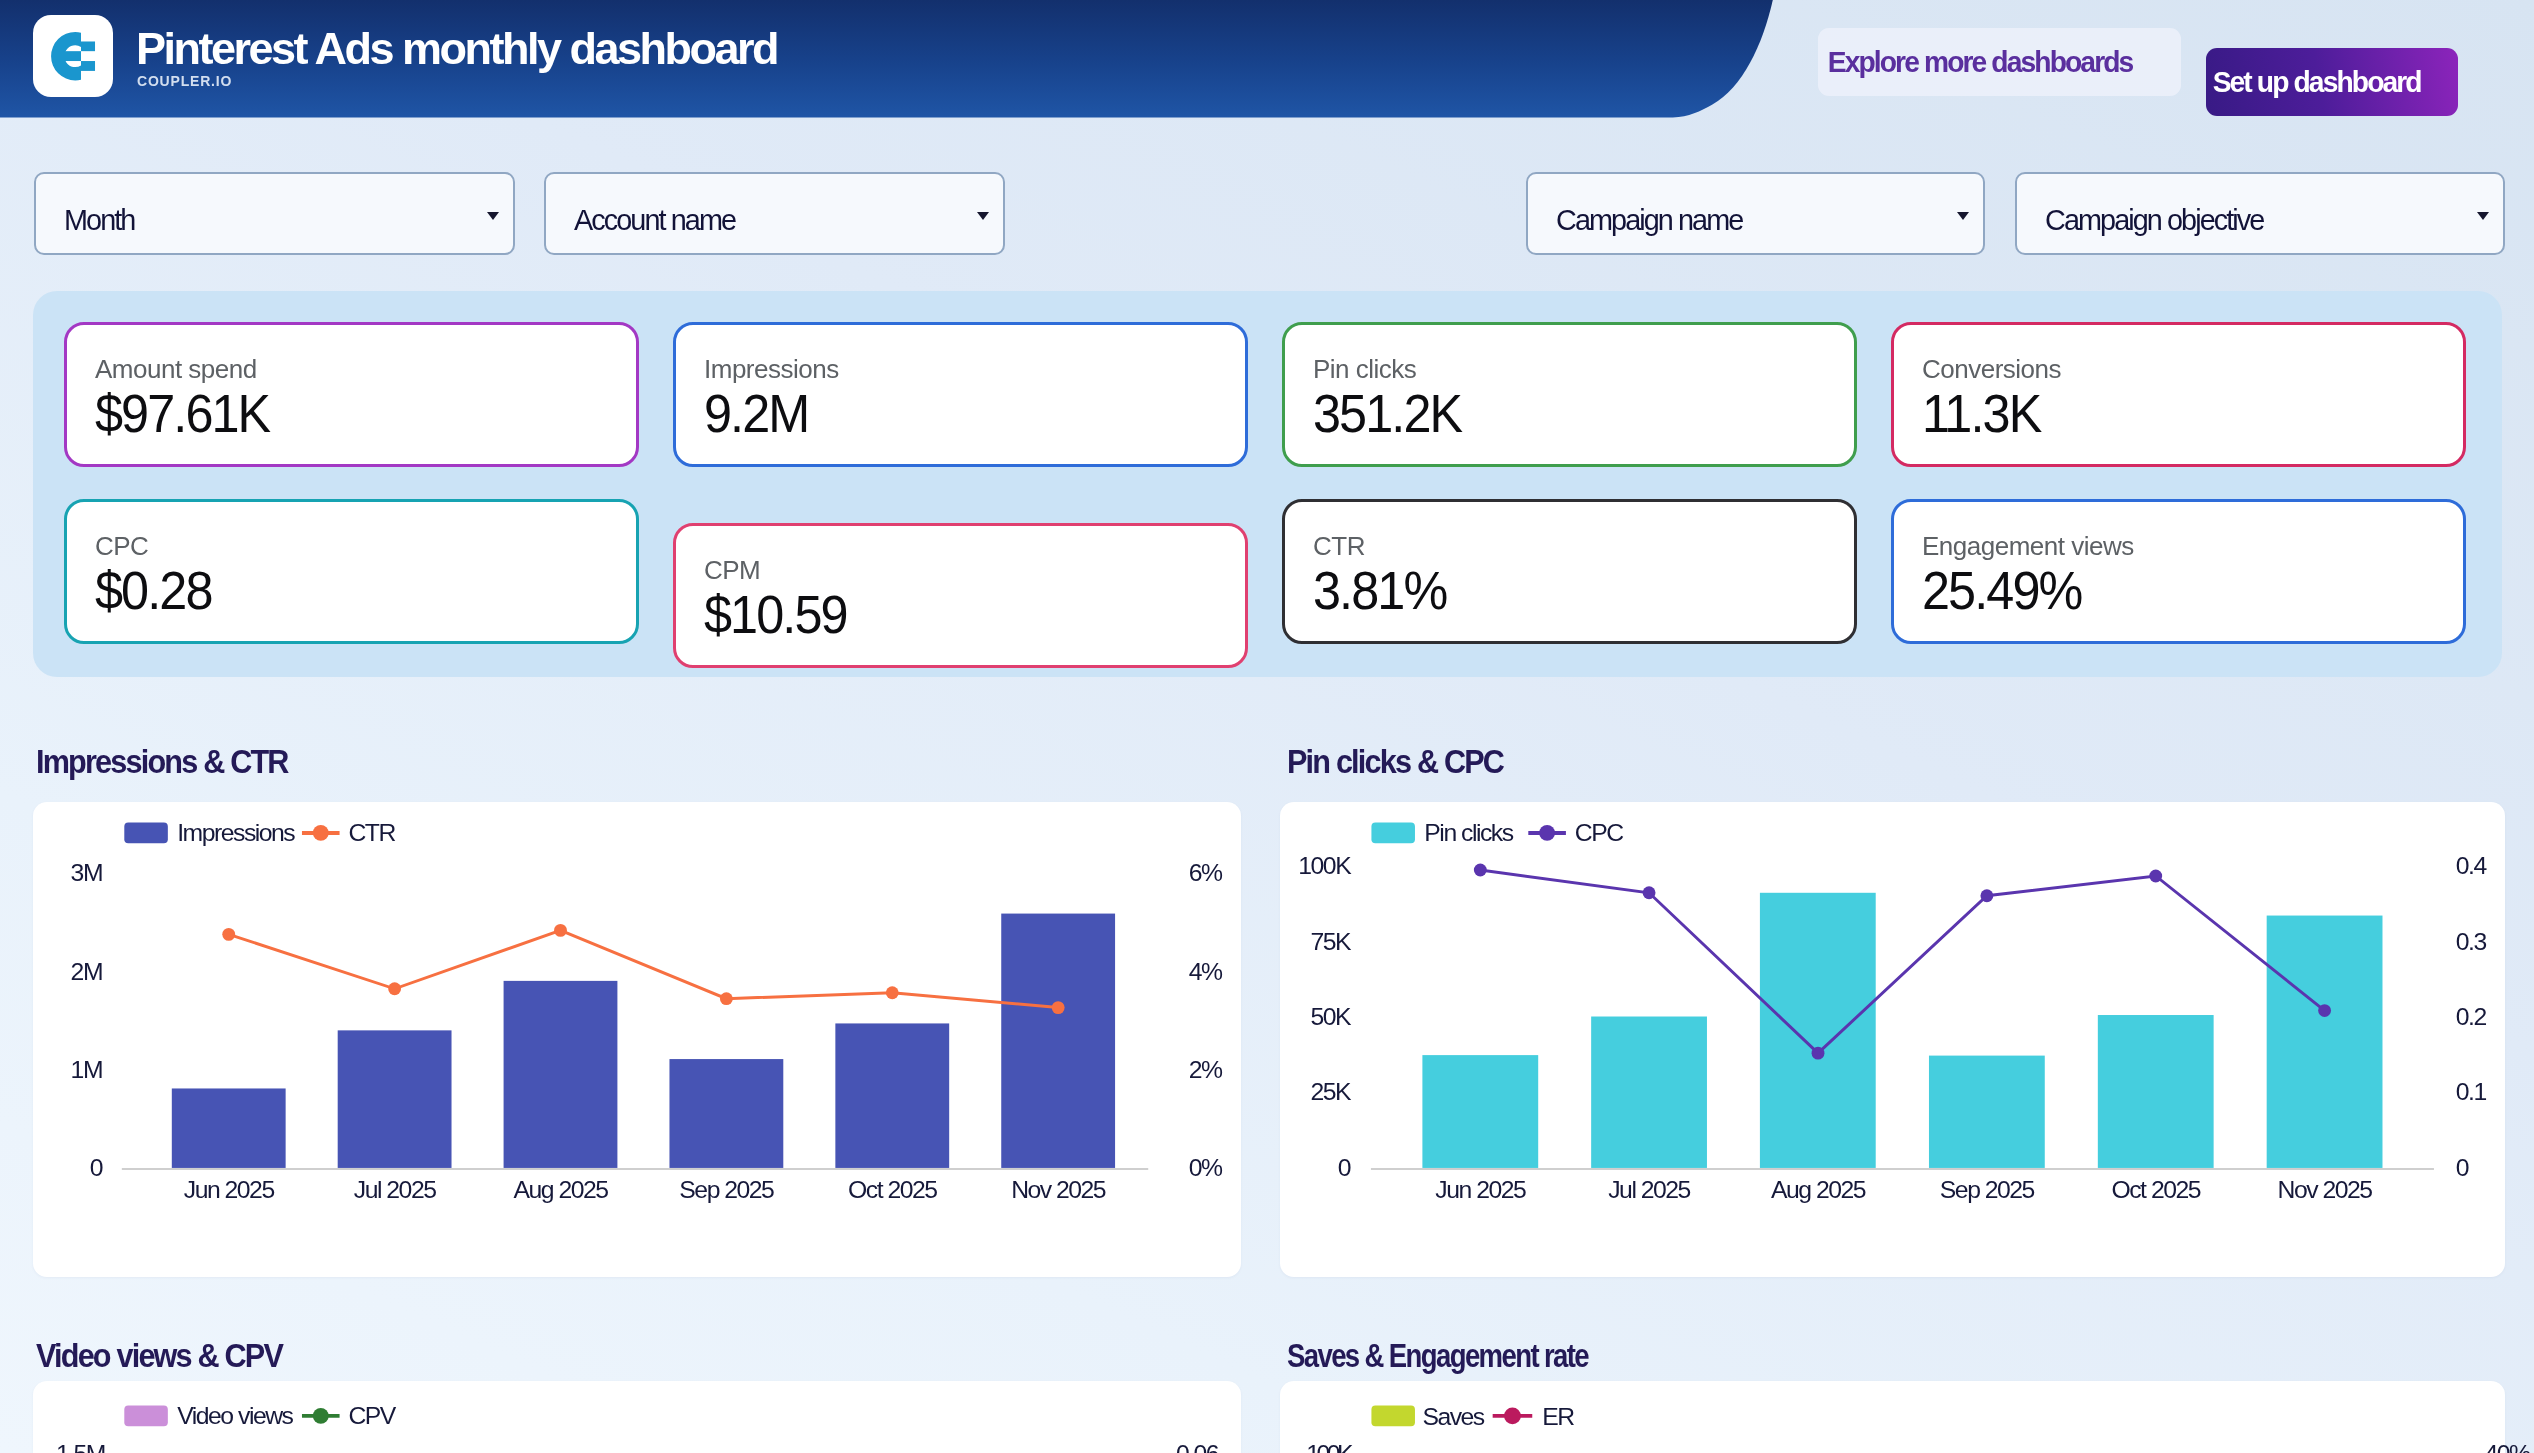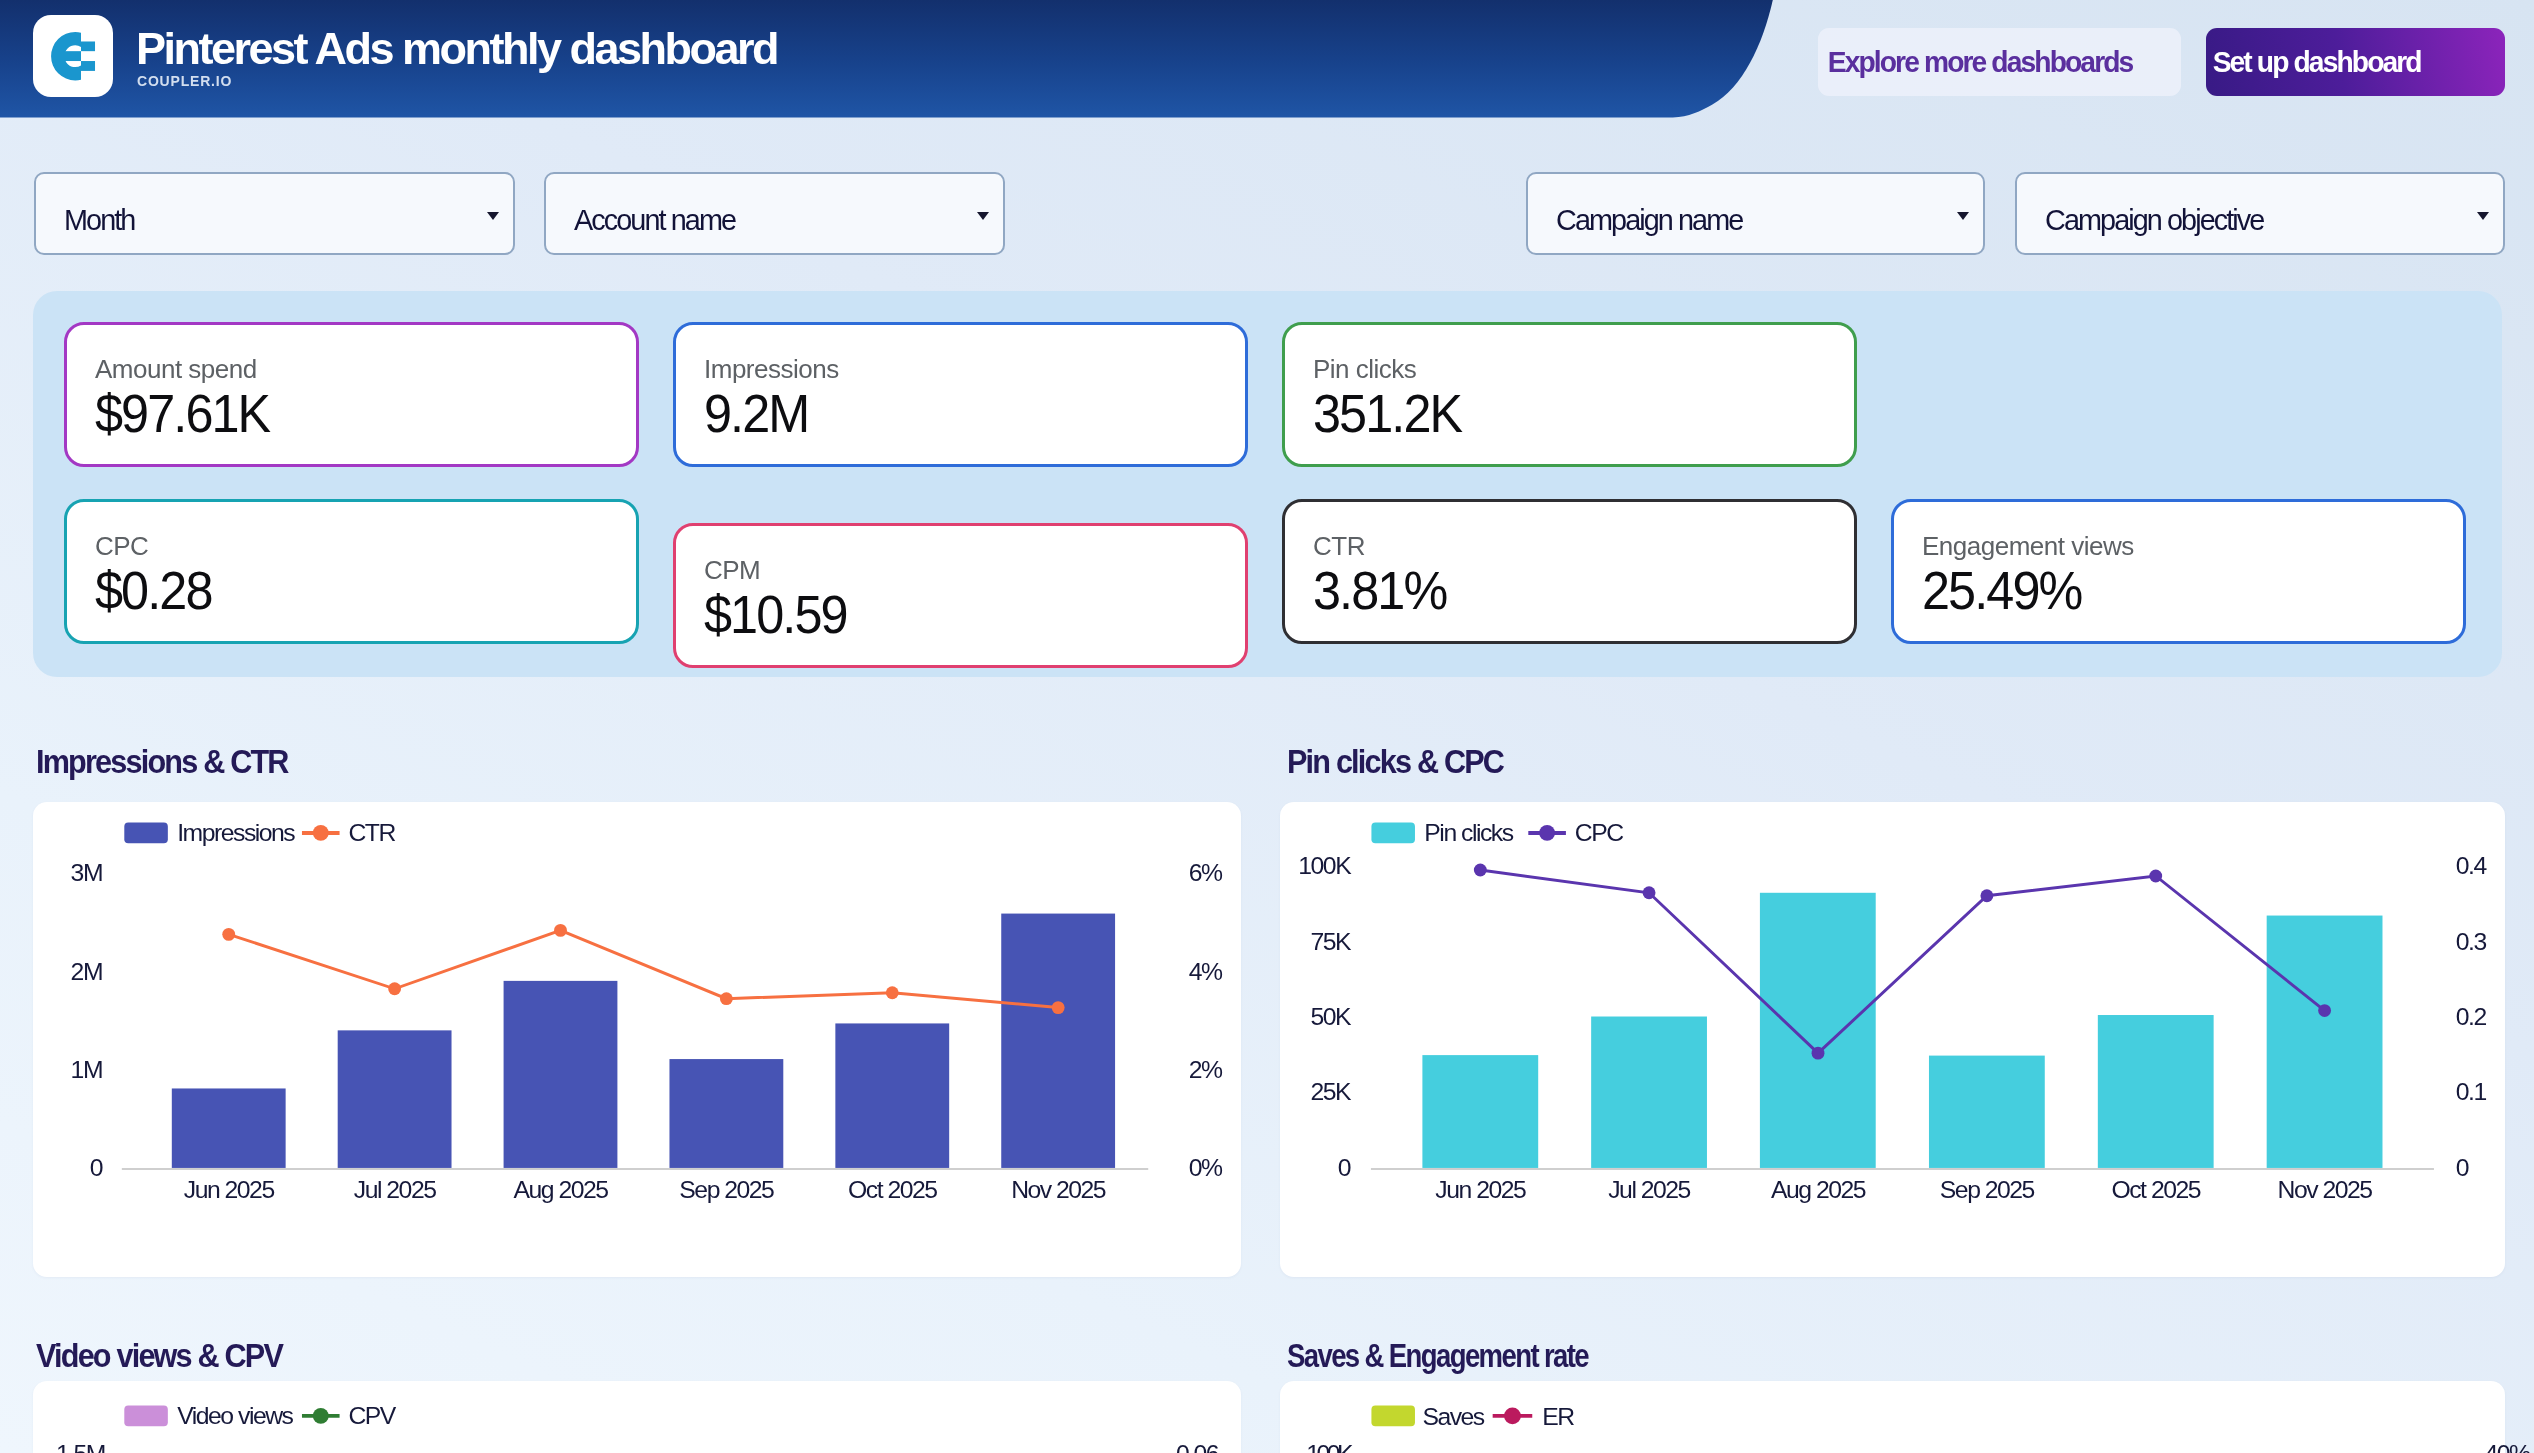--- a/index.html
+++ b/index.html
@@ -10,21 +10,21 @@
   .sx { display:inline-block; white-space:nowrap; }
   
   #hdr { position:absolute; left:0; top:0; }
   #logo { position:absolute; left:33px; top:15px; width:80px; height:82px; background:#fff; border-radius:18px; }
   #title { position:absolute; left:136px; top:26px; color:#fff; font-size:45px; font-weight:bold; line-height:45px; letter-spacing:-2.5px; }
   #subtitle { position:absolute; left:137px; top:73px; color:rgba(236,243,252,0.88); font-size:14px; font-weight:bold; letter-spacing:0.8px; }
   
   .btn { position:absolute; top:28px; height:68px; border-radius:11px; text-align:left; line-height:68px; font-weight:bold; font-size:30px; letter-spacing:-2px; }
   .btn .sx { transform:scaleX(0.94); transform-origin:50% 50%; }
   #btn1 { left:1818px; width:363px; background:rgba(235,240,250,0.92); color:#5a2f9e; }
-  #btn2 { left:2206px; width:299px; background:linear-gradient(80deg,#381a85 0%,#4d1d9a 45%,#8c24bb 100%); color:#fff; }
+  #btn2 { left:2206px; width:252px; background:linear-gradient(80deg,#381a85 0%,#4d1d9a 45%,#8c24bb 100%); color:#fff;margin-top:20px; }
   
   .filter { position:absolute; top:172px; height:83px; background:#f6f9fd; border:2px solid #90a7c3; border-radius:10px; color:#121338; font-size:30px; letter-spacing:-2px; }
   .filter .lbl { position:absolute; left:28px; top:29px; }
   .filter .sx { transform:scaleX(0.96); transform-origin:0 50%; }
   .filter .caret { position:absolute; right:14px; top:38px; width:0; height:0; border-left:6.4px solid transparent; border-right:6.4px solid transparent; border-top:8px solid #15162e; }
   
   #panel { position:absolute; left:33px; top:291px; width:2469px; height:386px; background:#cbe3f6; border-radius:24px; }
   .kpi { position:absolute; width:575px; background:#fff; border-radius:20px; border:3px solid #000; }
   .kpi .klbl { position:absolute; left:28px; top:29px; font-size:26px; color:#5d6165; letter-spacing:-0.5px; }
   .kpi .kval { position:absolute; left:28px; top:58px; font-size:53px; color:#0d0d10; letter-spacing:-2px; }
@@ -98,20 +98,24 @@
       <span class="kval"><span class="sx"><span class="ds">$</span>97.61K</span></span>
     </div>
   <div class="kpi r1 c2" style="border-color:#2e6cd9;">
       <span class="klbl"><span class="sx">Impressions</span></span>
       <span class="kval"><span class="sx">9.2M</span></span>
     </div>
   <div class="kpi r1 c3" style="border-color:#3f9e4d;">
       <span class="klbl"><span class="sx">Pin clicks</span></span>
       <span class="kval"><span class="sx">351.2K</span></span>
     </div>
+  <div class="kpi r1 c4" style="border-color:#d42a62;">
+      <span class="klbl"><span class="sx">Conversions</span></span>
+      <span class="kval"><span class="sx">11.3K</span></span>
+    </div>
   <div class="kpi r2 c1" style="border-color:#17a3b2;">
       <span class="klbl"><span class="sx">CPC</span></span>
       <span class="kval"><span class="sx"><span class="ds">$</span>0.28</span></span>
     </div>
   <div class="kpi r2 c2" style="border-color:#e04070;margin-top:24px;">
       <span class="klbl"><span class="sx">CPM</span></span>
       <span class="kval"><span class="sx"><span class="ds">$</span>10.59</span></span>
     </div>
   <div class="kpi r2 c3" style="border-color:#2f2f33;">
       <span class="klbl"><span class="sx">CTR</span></span>

